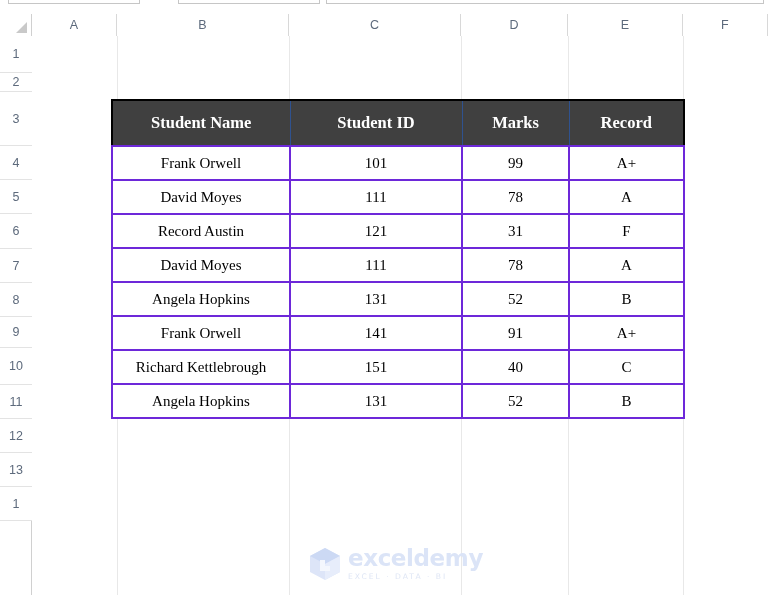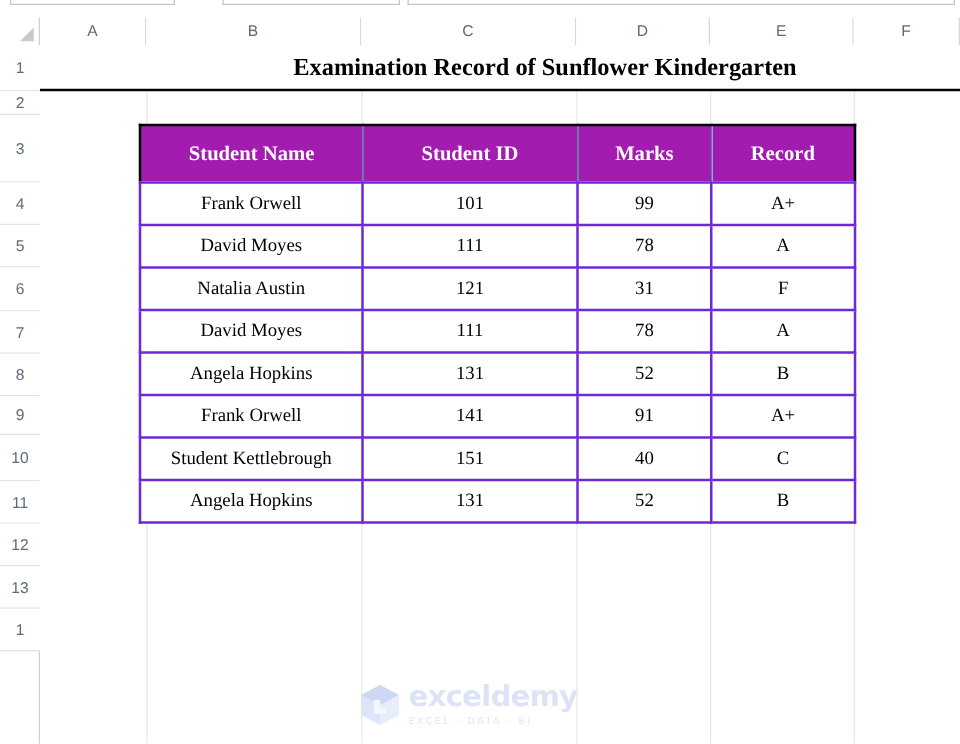--- a/index.html
+++ b/index.html
@@ -121,36 +121,36 @@
     vertical-align: middle;
     font-family: "Liberation Serif", serif;
     font-size: 15px;
     color: #000000;
     background: #ffffff;
     overflow: hidden;
     white-space: nowrap;
   }
   .xl-table thead th {
     height: 46px;
-    background: #a21caf;
+    background: #404040;
     color: #ffffff;
     font-weight: bold;
     font-size: 16.5px;
     border: 1px solid #2f528f;
   }
   .xl-table thead tr { border: none; }
   .col-name  { width: 178px; }
   .col-id    { width: 172px; }
   .col-marks { width: 107px; }
   .col-grade { width: 115px; }
 
   
   .logo {
     position: absolute;
-    left: 288px; top: 546px;
+    left: 309px; top: 546px;
     width: 172px; height: 36px;
     display: flex; align-items: center; gap: 7px;
     opacity: 1;
   }
   .logo-mark { width: 32px; height: 34px; flex: 0 0 auto; }
   .logo-type { display: flex; flex-direction: column; justify-content: center; }
   .logo-word {
     font-family: "DejaVu Sans", sans-serif;
     font-weight: bold;
     font-size: 23px;
@@ -214,23 +214,20 @@
   <div class="grid-area">
     <div id="grid-vlines">
         <div class="vline" style="left: 85px;"></div>
         <div class="vline" style="left: 257px;"></div>
         <div class="vline" style="left: 429px;"></div>
         <div class="vline" style="left: 536px;"></div>
         <div class="vline" style="left: 651px;"></div>
       </div>
   </div>
 
-  <div class="title-row">
-    <div class="title-text">Examination Record of Sunflower Kindergarten</div>
-  </div>
 
   <table class="xl-table">
     <colgroup>
       <col class="col-name">
         <col class="col-id">
         <col class="col-marks">
         <col class="col-grade">
     </colgroup>
     <thead>
       <tr>
@@ -247,21 +244,21 @@
           <td>99</td>
           <td>A+</td>
         </tr>
         <tr>
           <td>David Moyes</td>
           <td>111</td>
           <td>78</td>
           <td>A</td>
         </tr>
         <tr>
-          <td>Natalia Austin</td>
+          <td>Record Austin</td>
           <td>121</td>
           <td>31</td>
           <td>F</td>
         </tr>
         <tr>
           <td>David Moyes</td>
           <td>111</td>
           <td>78</td>
           <td>A</td>
         </tr>
@@ -271,21 +268,21 @@
           <td>52</td>
           <td>B</td>
         </tr>
         <tr>
           <td>Frank Orwell</td>
           <td>141</td>
           <td>91</td>
           <td>A+</td>
         </tr>
         <tr>
-          <td>Student Kettlebrough</td>
+          <td>Richard Kettlebrough</td>
           <td>151</td>
           <td>40</td>
           <td>C</td>
         </tr>
         <tr>
           <td>Angela Hopkins</td>
           <td>131</td>
           <td>52</td>
           <td>B</td>
         </tr>

